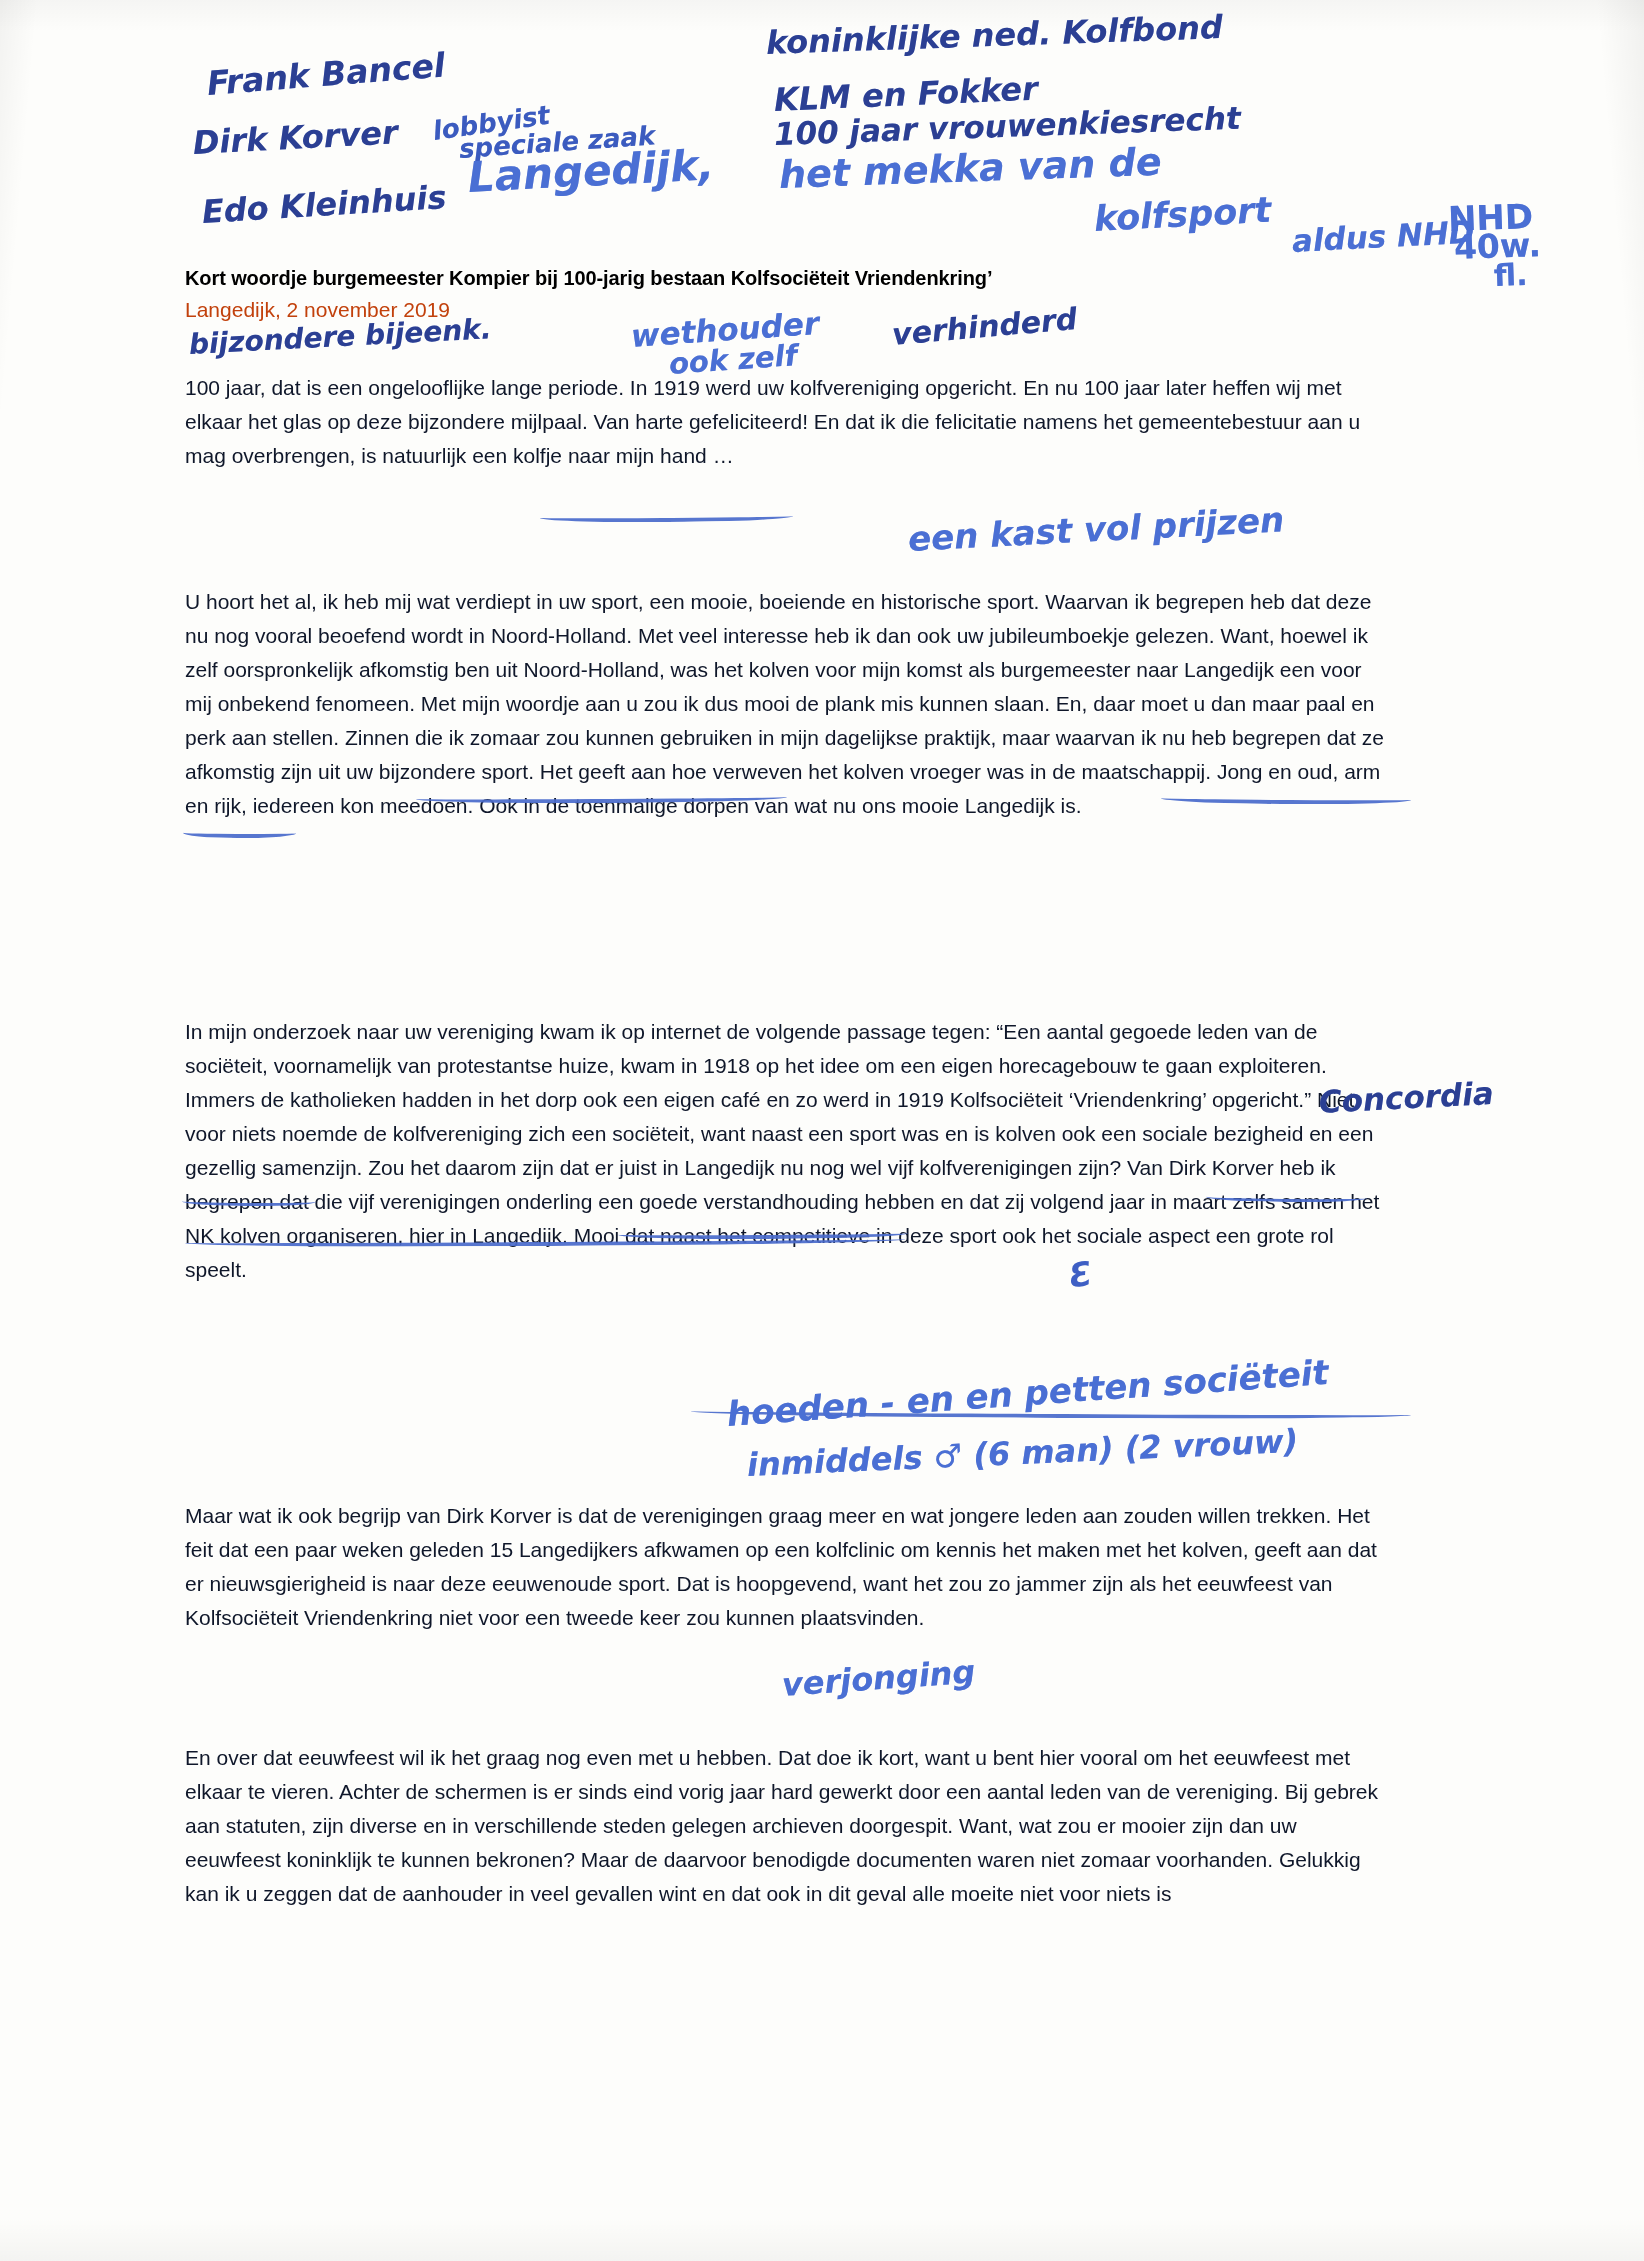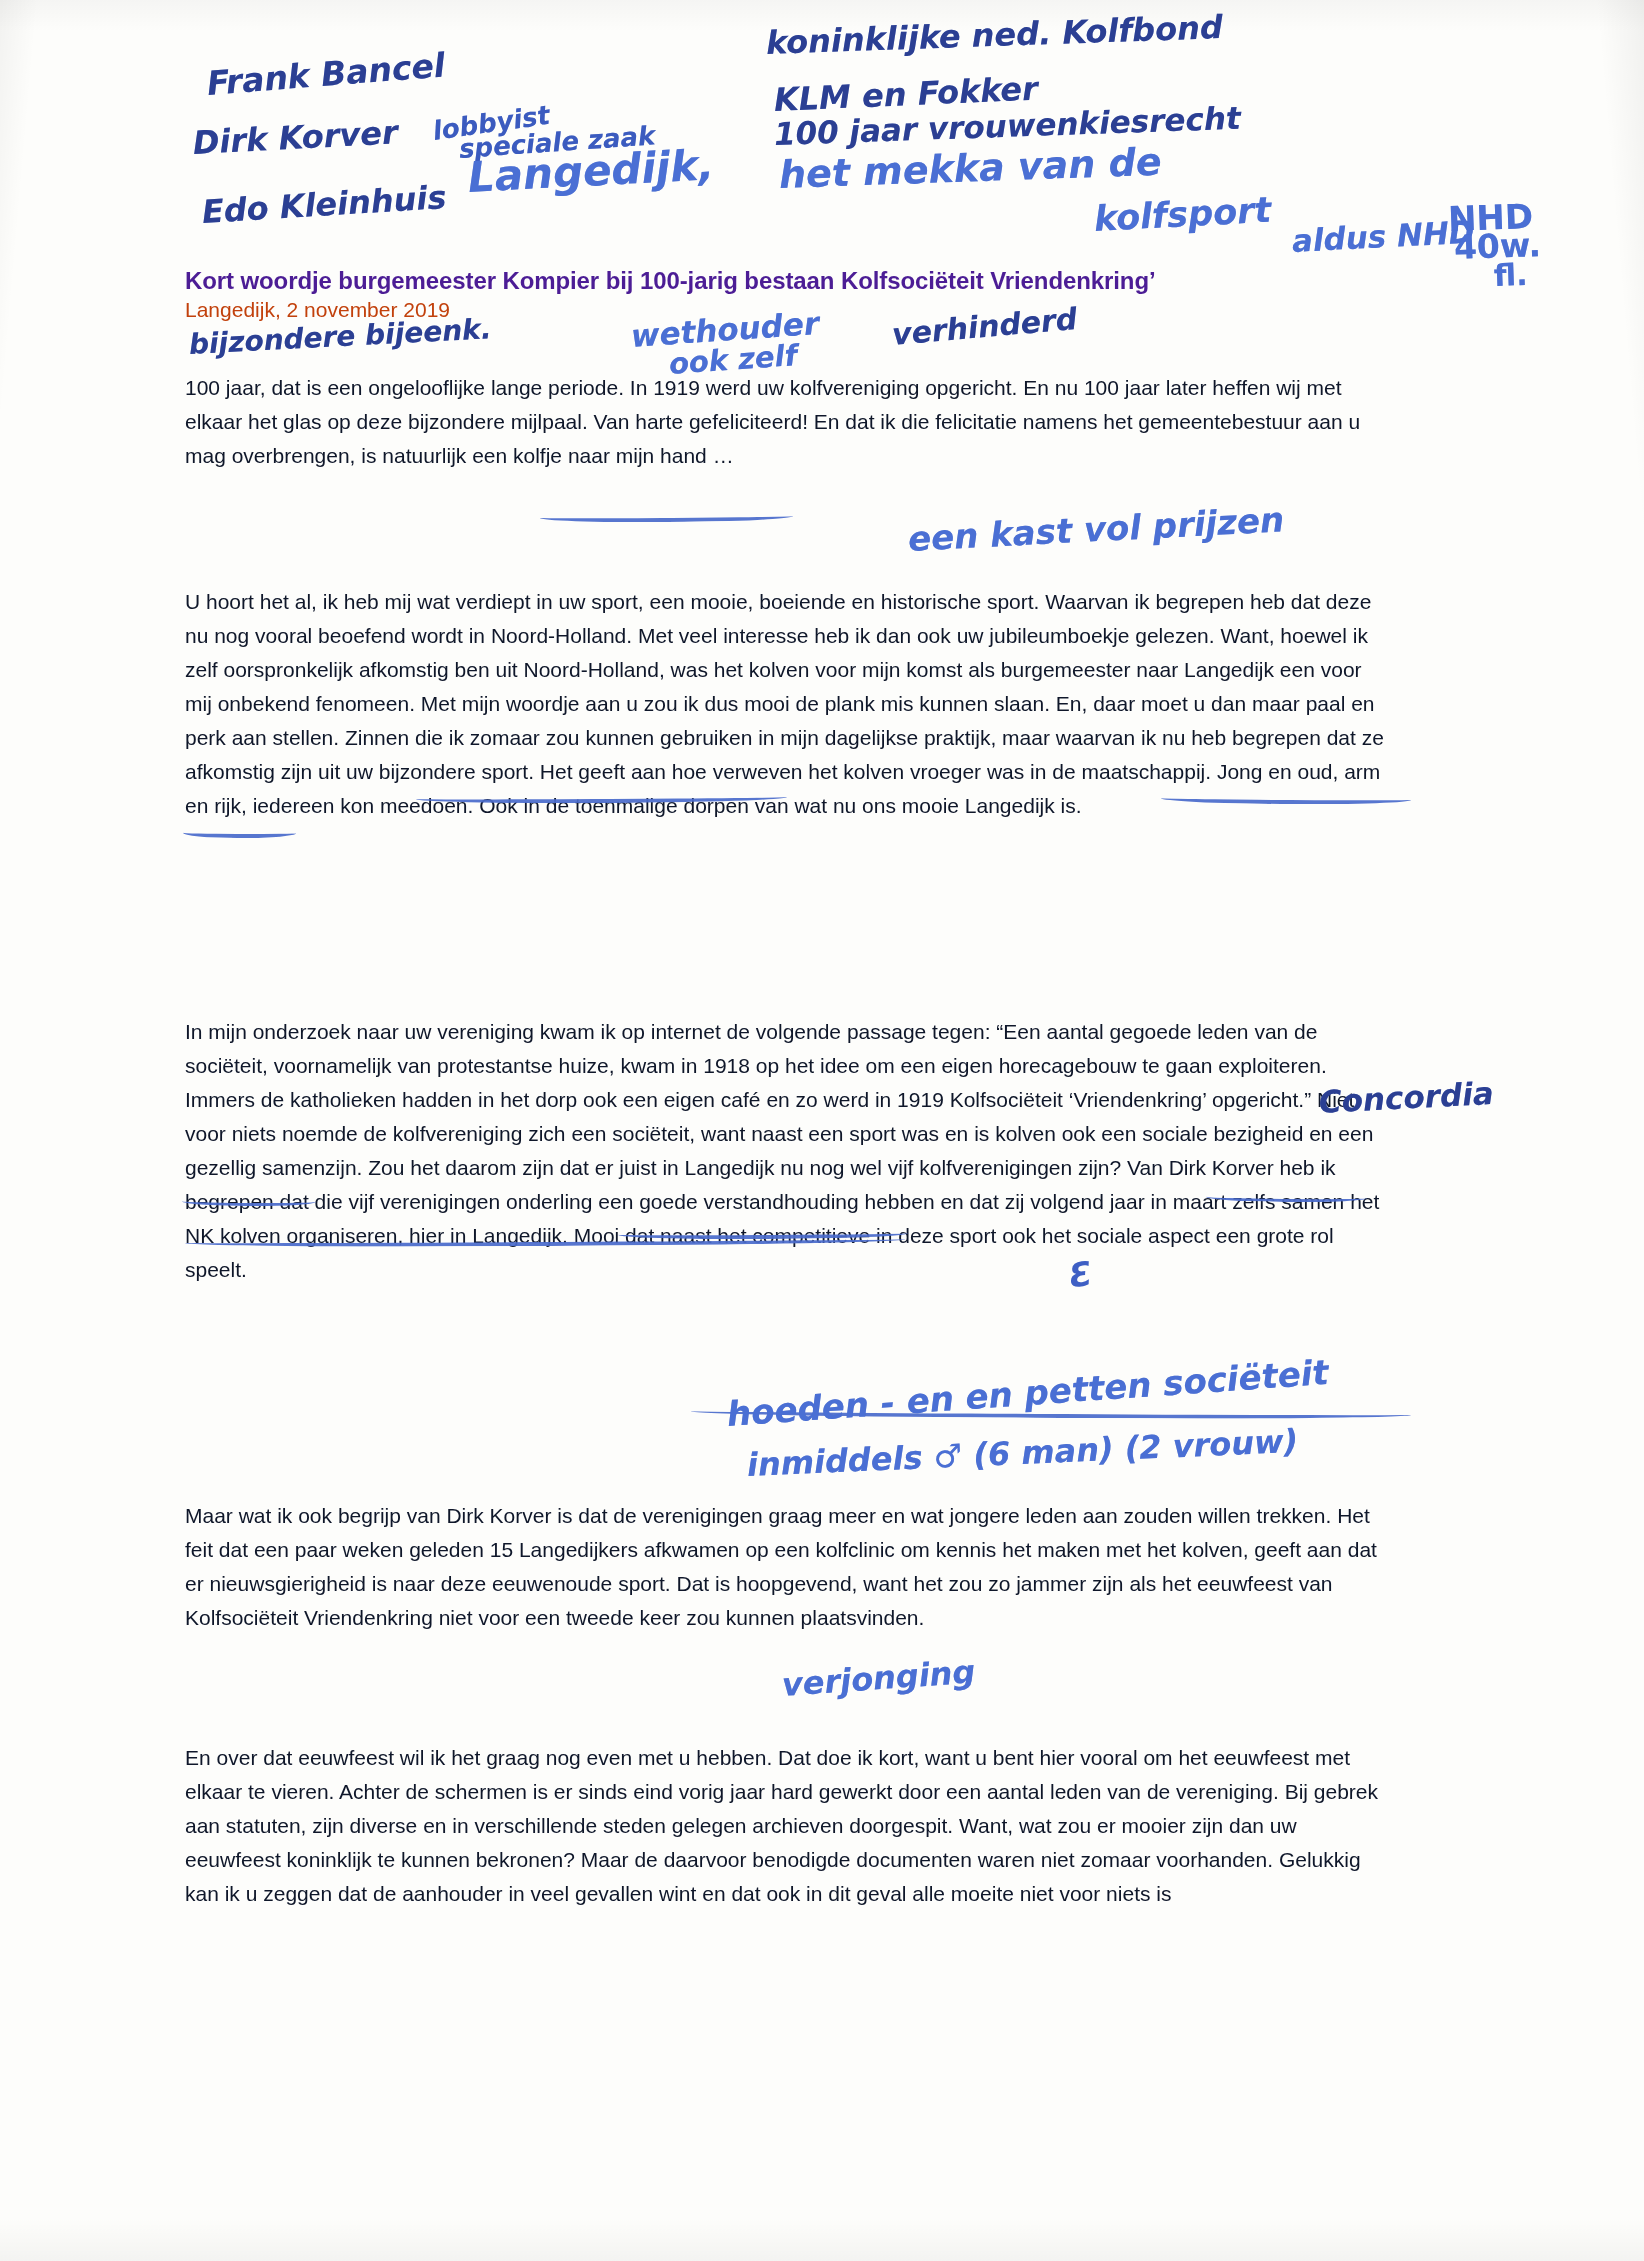--- a/index.html
+++ b/index.html
@@ -22,23 +22,23 @@
     position: absolute;
     inset: 0;
     background:
       linear-gradient(95deg, rgba(0,0,0,0.045) 0px, rgba(0,0,0,0.0) 38px),
       linear-gradient(265deg, rgba(0,0,0,0.05) 0px, rgba(0,0,0,0.0) 48px),
       linear-gradient(180deg, rgba(0,0,0,0.03) 0px, rgba(0,0,0,0.0) 32px),
       linear-gradient(0deg, rgba(0,0,0,0.04) 0px, rgba(0,0,0,0.0) 43px);
     pointer-events: none;
   }
   .doc-title {
-    font-size: 24px;
+    font-size: 20px;
     font-weight: bold;
-    color: #4c1d95;
+    color: #000000;
     letter-spacing: -0.1px;
     position: absolute;
     top: 267px;
     left: 185px;
     width: 1241px;
     white-space: nowrap;
   }
   .doc-date {
     font-size: 21px;
     color: #c2410c;

